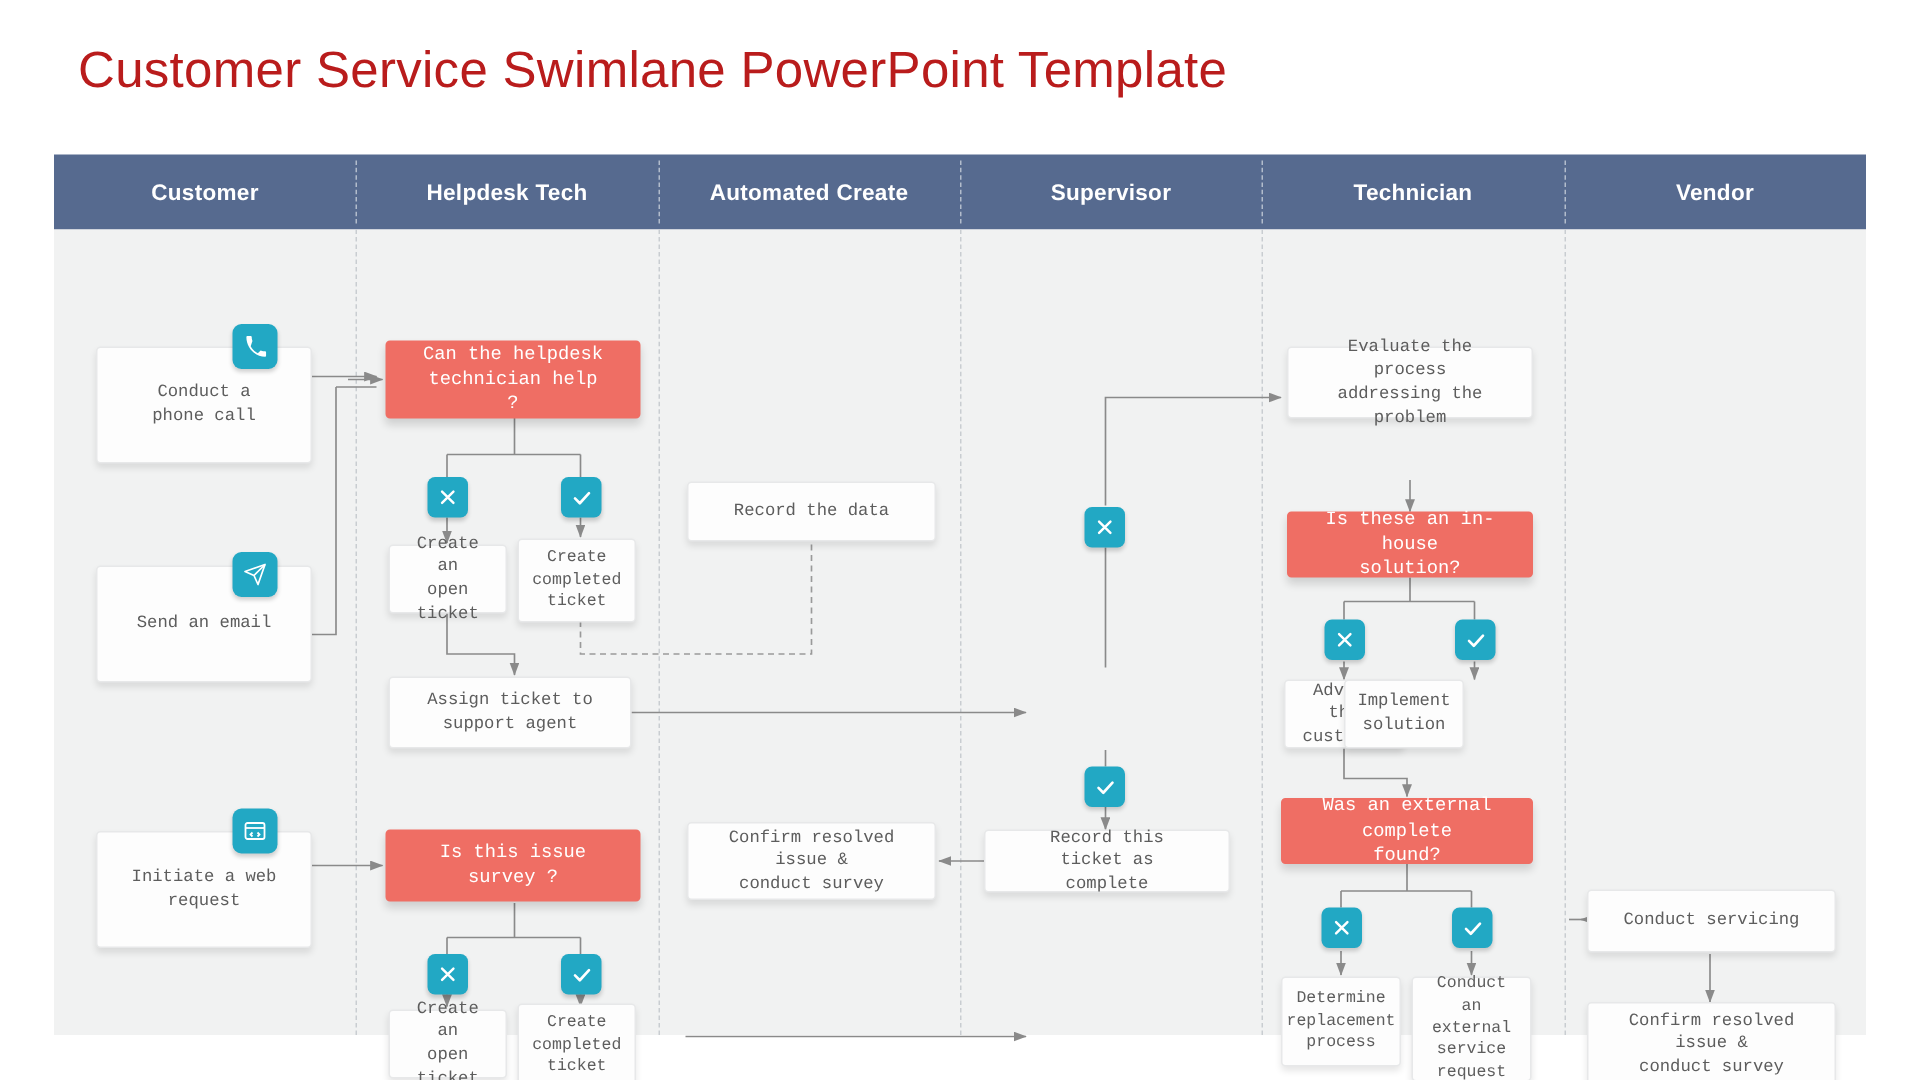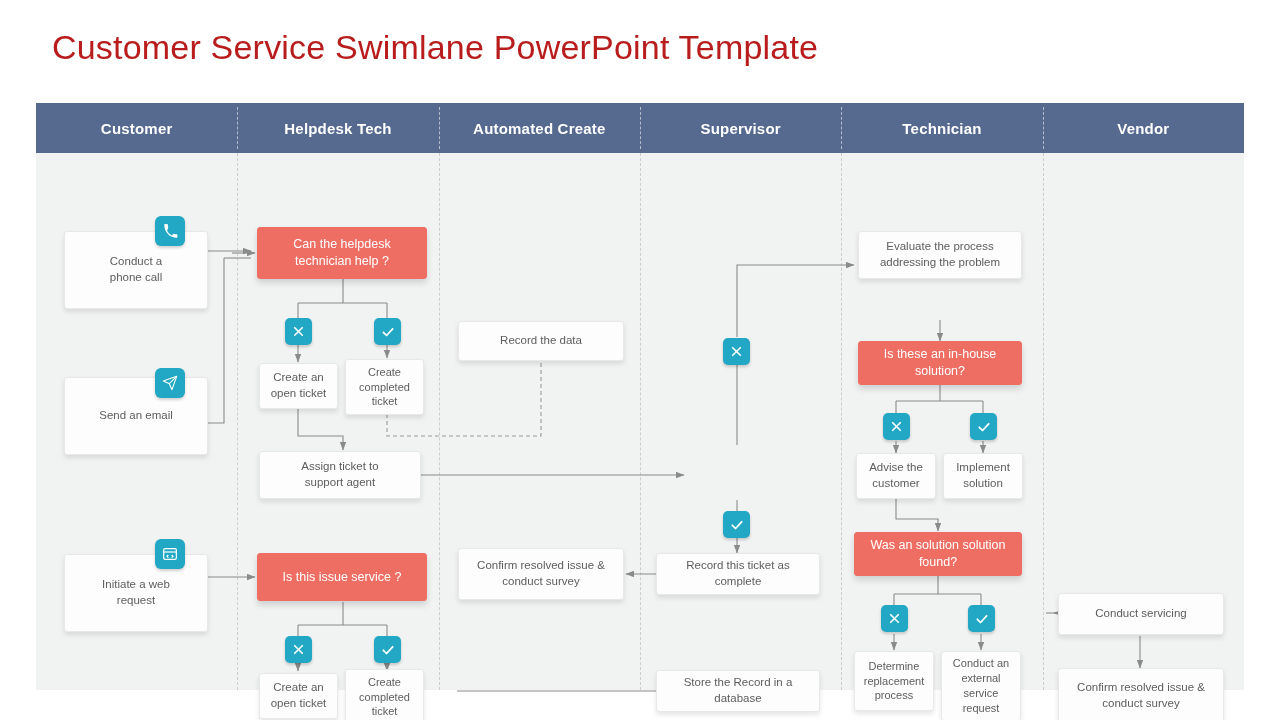--- a/index.html
+++ b/index.html
@@ -36,21 +36,21 @@
   .lane-div{
     position:absolute;top:0;bottom:0;width:0;
     border-left:1px dashed #c9cdd1;
   }
   .node{
     position:absolute;background:#fdfdfd;border:1px solid #e7e8e9;
     border-radius:3px;
     box-shadow:0 3px 5px rgba(0,0,0,.10);
     display:flex;align-items:center;justify-content:center;text-align:center;
     color:#5d5d5d;font-size:11.5px;line-height:1.35;
-    padding:4px 6px;box-sizing:border-box;
+    padding:4px 22px;box-sizing:border-box;font-family:Liberation Mono, monospace;
   }
   .node.red{
     background:#ef6e64;border:1px solid #ef6e64;color:#ffffff;
     font-size:12.5px;font-weight:400;
     box-shadow:0 4px 6px rgba(0,0,0,.14);
   }
   .node.tall{font-size:11px;}
   .badge{
     position:absolute;width:27px;height:27px;border-radius:5px;
     background:#22a8c4;display:flex;align-items:center;justify-content:center;
@@ -224,21 +224,21 @@
 completed
 ticket</span>
     </div>
 
     <div class="node" style="left:223px;top:298px;width:162px;height:48px">
       <span style="white-space:pre-line">Assign ticket to
 support agent</span>
     </div>
 
     <div class="node red" style="left:221px;top:400px;width:170px;height:48px">
-      <span style="white-space:pre-line">Is this issue service ?</span>
+      <span style="white-space:pre-line">Is this issue survey ?</span>
     </div>
 
     <div class="badge" style="left:249px;top:483px">
       <svg width="13" height="13" viewBox="0 0 24 24" fill="none" stroke="#ffffff" stroke-width="3" stroke-linecap="round">
         <path d="M5 5 L19 19 M19 5 L5 19"></path>
       </svg>
     </div>
     <div class="badge" style="left:338px;top:483px">
       <svg width="14" height="14" viewBox="0 0 24 24" fill="none" stroke="#ffffff" stroke-width="3" stroke-linecap="round" stroke-linejoin="round">
         <path d="M4 12.5 L9.5 18 L20 6.5"></path>
@@ -274,24 +274,20 @@
       <svg width="14" height="14" viewBox="0 0 24 24" fill="none" stroke="#ffffff" stroke-width="3" stroke-linecap="round" stroke-linejoin="round">
         <path d="M4 12.5 L9.5 18 L20 6.5"></path>
       </svg>
     </div>
 
     <div class="node" style="left:620px;top:400px;width:164px;height:42px">
       <span style="white-space:pre-line">Record this ticket as
 complete</span>
     </div>
 
-    <div class="node" style="left:620px;top:517px;width:164px;height:42px">
-      <span style="white-space:pre-line">Store the Record in a
-database</span>
-    </div>
 
     <div class="node" style="left:822px;top:78px;width:164px;height:48px">
       <span style="white-space:pre-line">Evaluate the process
 addressing the problem</span>
     </div>
 
     <div class="node red" style="left:822px;top:188px;width:164px;height:44px">
       <span style="white-space:pre-line">Is these an in-house
 solution?</span>
     </div>
@@ -304,27 +300,27 @@
     <div class="badge" style="left:934px;top:260px">
       <svg width="14" height="14" viewBox="0 0 24 24" fill="none" stroke="#ffffff" stroke-width="3" stroke-linecap="round" stroke-linejoin="round">
         <path d="M4 12.5 L9.5 18 L20 6.5"></path>
       </svg>
     </div>
 
     <div class="node" style="left:820px;top:300px;width:80px;height:46px">
       <span style="white-space:pre-line">Advise the
 customer</span>
     </div>
-    <div class="node" style="left:907px;top:300px;width:80px;height:46px">
+    <div class="node" style="left:860px;top:300px;width:80px;height:46px">
       <span style="white-space:pre-line">Implement
 solution</span>
     </div>
 
     <div class="node red" style="left:818px;top:379px;width:168px;height:44px">
-      <span style="white-space:pre-line">Was an solution solution
+      <span style="white-space:pre-line">Was an external complete
 found?</span>
     </div>
 
     <div class="badge" style="left:845px;top:452px">
       <svg width="13" height="13" viewBox="0 0 24 24" fill="none" stroke="#ffffff" stroke-width="3" stroke-linecap="round">
         <path d="M5 5 L19 19 M19 5 L5 19"></path>
       </svg>
     </div>
     <div class="badge" style="left:932px;top:452px">
       <svg width="14" height="14" viewBox="0 0 24 24" fill="none" stroke="#ffffff" stroke-width="3" stroke-linecap="round" stroke-linejoin="round">

